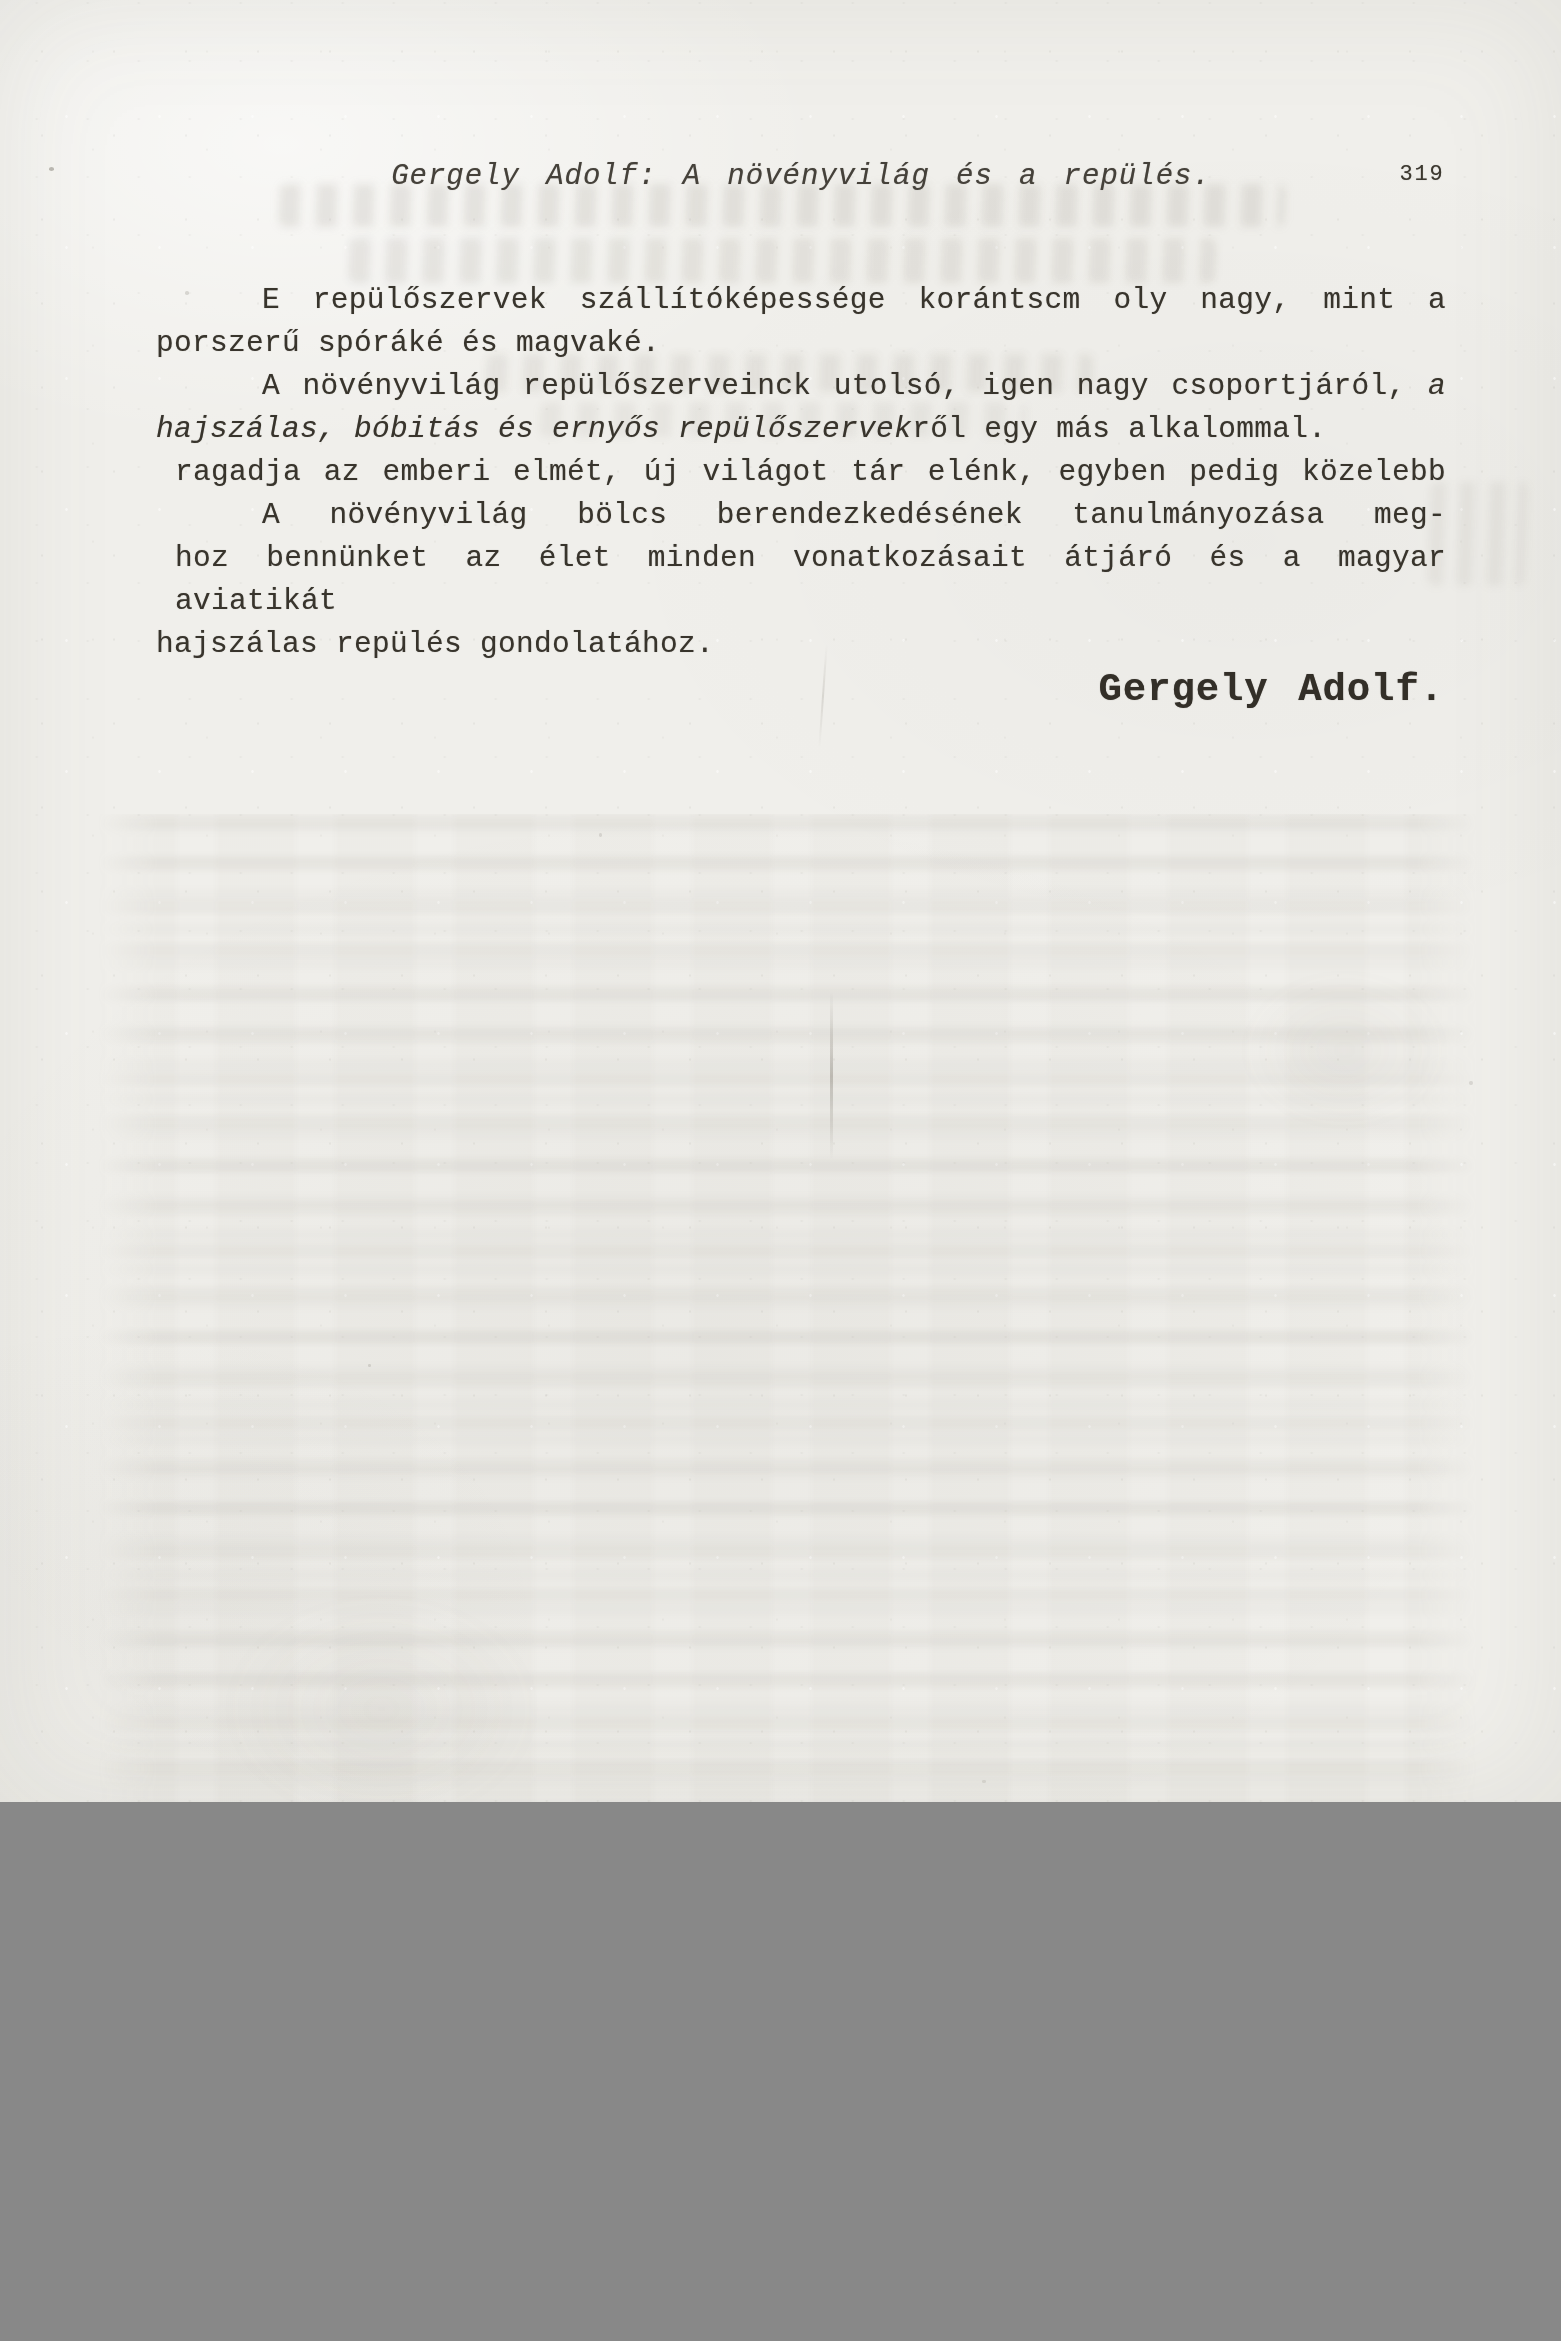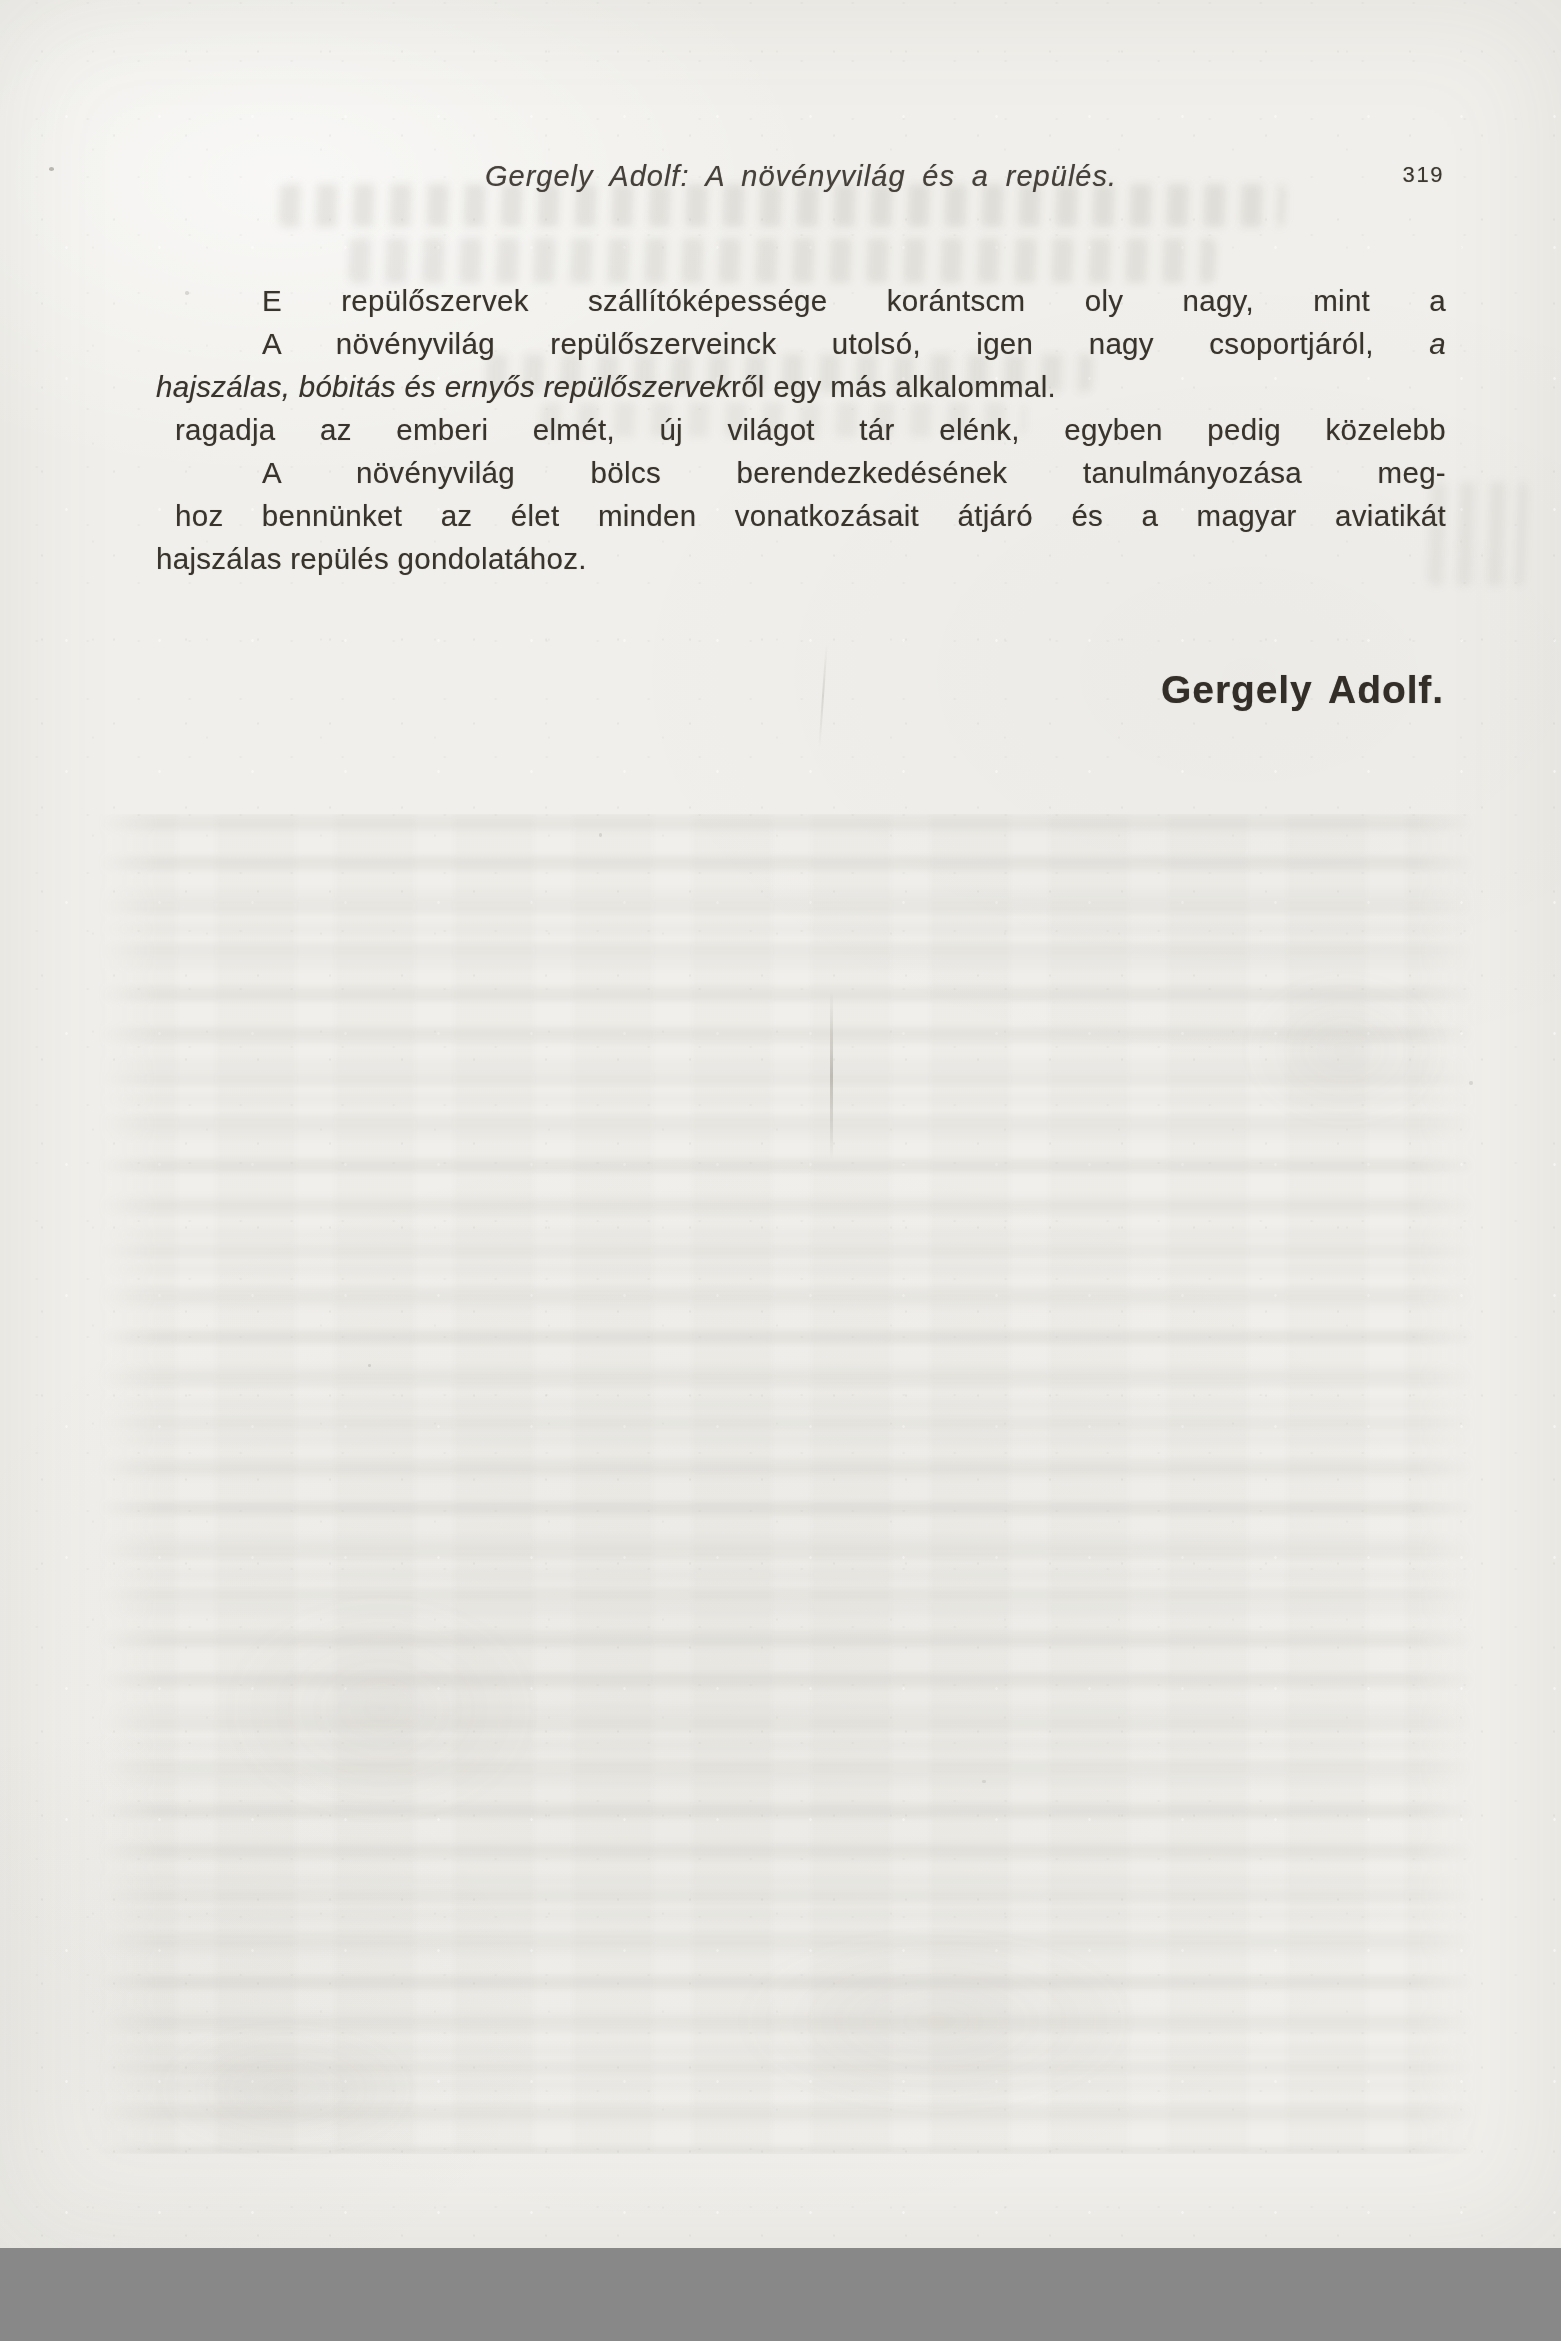--- a/index.html
+++ b/index.html
@@ -1,28 +1,28 @@
 <!DOCTYPE html>
 <html style="font-size:14px"><head>
 <meta charset="utf-8">
 <title>Scanned page 319</title>
 <style>
   html,body{margin:0;padding:0;background:#888;}
   .page{
     position:relative;
-    width:1561px;height:2248px;
+    width:1561px;height:1802px;
     background:
       radial-gradient(ellipse 781px 434px at 18% 8%, rgba(255,255,255,.55), rgba(255,255,255,0) 70%),
       radial-gradient(ellipse 954px 607px at 80% 30%, rgba(0,0,0,.018), rgba(0,0,0,0) 70%),
       radial-gradient(ellipse 1128px 781px at 45% 75%, rgba(90,85,70,.035), rgba(0,0,0,0) 72%),
       radial-gradient(ellipse 607px 434px at 8% 90%, rgba(90,85,70,.04), rgba(0,0,0,0) 70%),
       #f0efeb;
     box-shadow: inset 0 0 121px rgba(110,104,90,.10);
     overflow:hidden;
-    font-family:Liberation Sans, sans-serif;
+    font-family:Liberation Mono, monospace;
   }
   
   .grain{
     position:absolute;inset:0;pointer-events:none;
     background-image:
       radial-gradient(rgba(70,64,52,.06) 0.9px, transparent 1.4px),
       radial-gradient(rgba(70,64,52,.045) 0.9px, transparent 1.4px),
       radial-gradient(rgba(255,255,255,.5) 0.9px, transparent 1.4px),
       radial-gradient(rgba(70,64,52,.05) 0.9px, transparent 1.2px);
     background-size: 72px 84px, 114px 98px, 93px 131px, 51px 58px;
@@ -139,20 +139,21 @@
 
   <div class="content">
 
     <div class="running-header">
       <span>Gergely Adolf: A növényvilág és a repülés.</span>
       <span class="page-number">319</span>
     </div>
 
     <div class="body-text">
         <div class="line indent just"><span>E repülőszervek szállítóképessége korántscm oly nagy, mint a</span></div>
+        <div class="line"><span>porszerű spóráké és magvaké.</span></div>
         <div class="line indent just"><span>A növényvilág repülőszerveinck utolsó, igen nagy csoportjáról, </span><span class="it">a</span></div>
         <div class="line"><span class="it">hajszálas, bóbitás és ernyős repülőszervek</span><span>ről egy más alkalommal.</span></div>
         <div class="line just"><span>ragadja az emberi elmét, új világot tár elénk, egyben pedig közelebb</span></div>
         <div class="line indent just"><span>A növényvilág bölcs berendezkedésének tanulmányozása meg-</span></div>
         <div class="line just"><span>hoz bennünket az élet minden vonatkozásait átjáró és a magyar aviatikát</span></div>
         <div class="line"><span>hajszálas repülés gondolatához.</span></div>
       </div>
 
     <div class="signature">Gergely Adolf.</div>
   </div>

